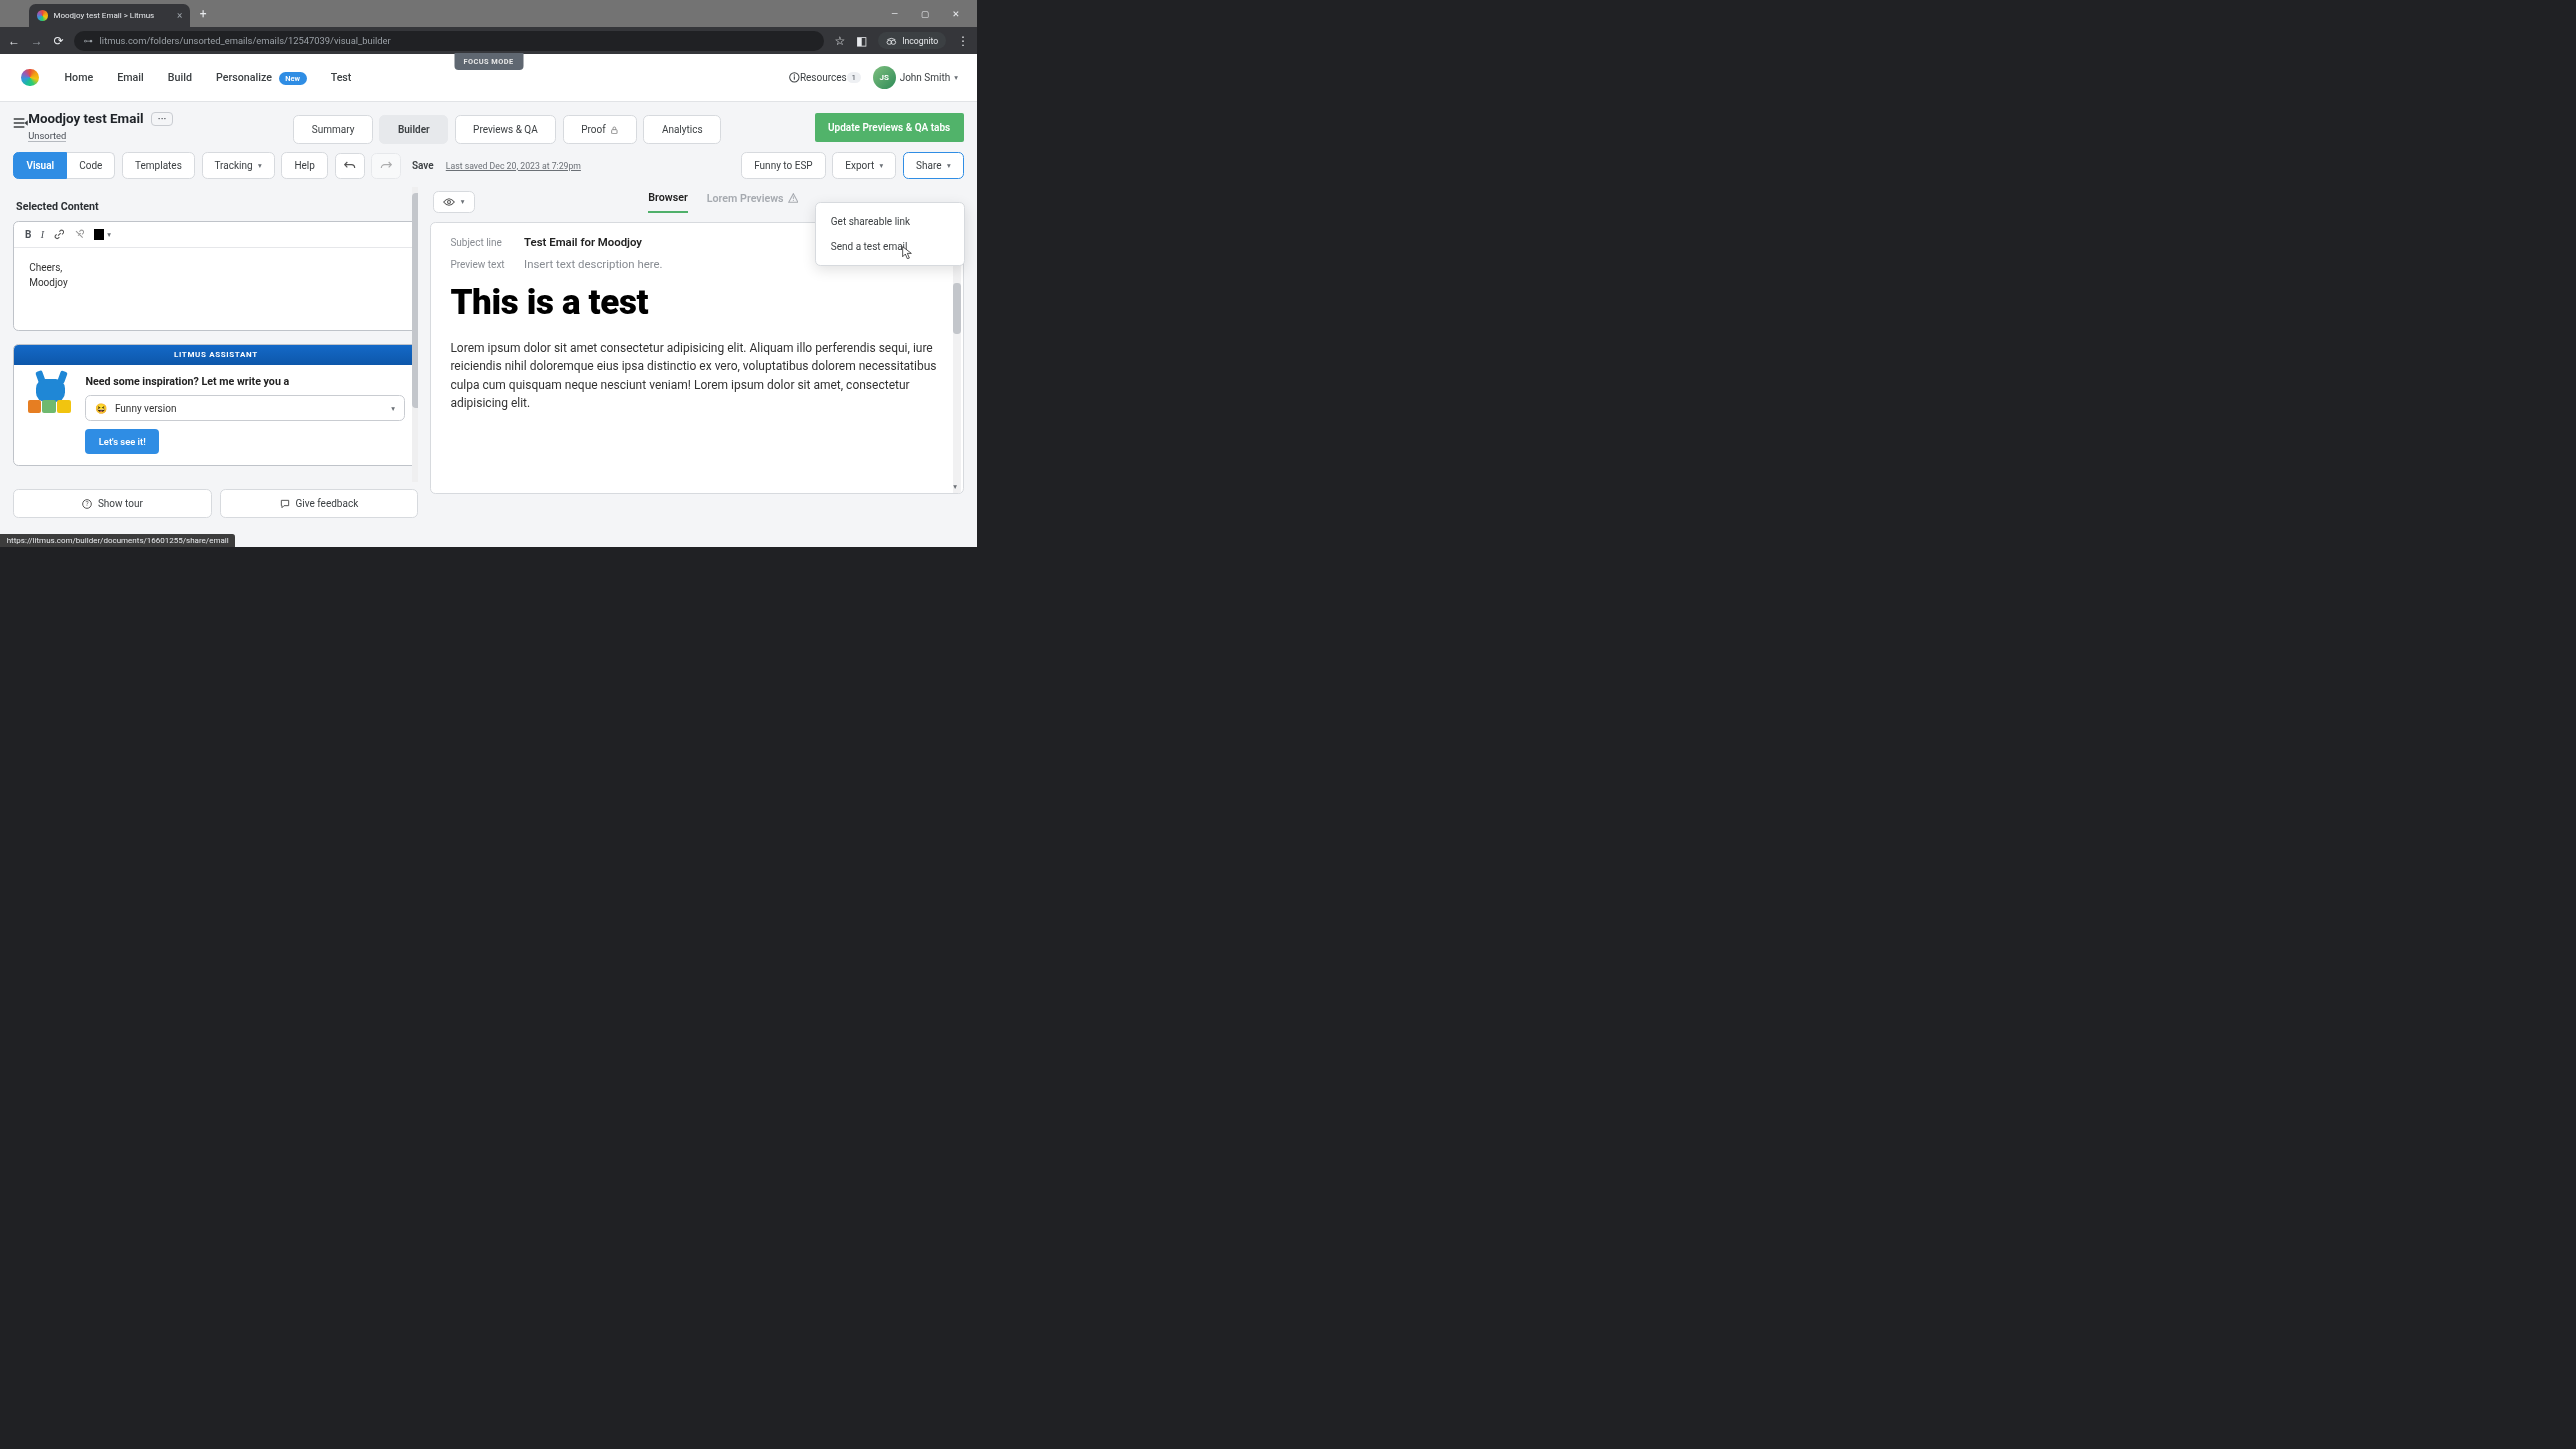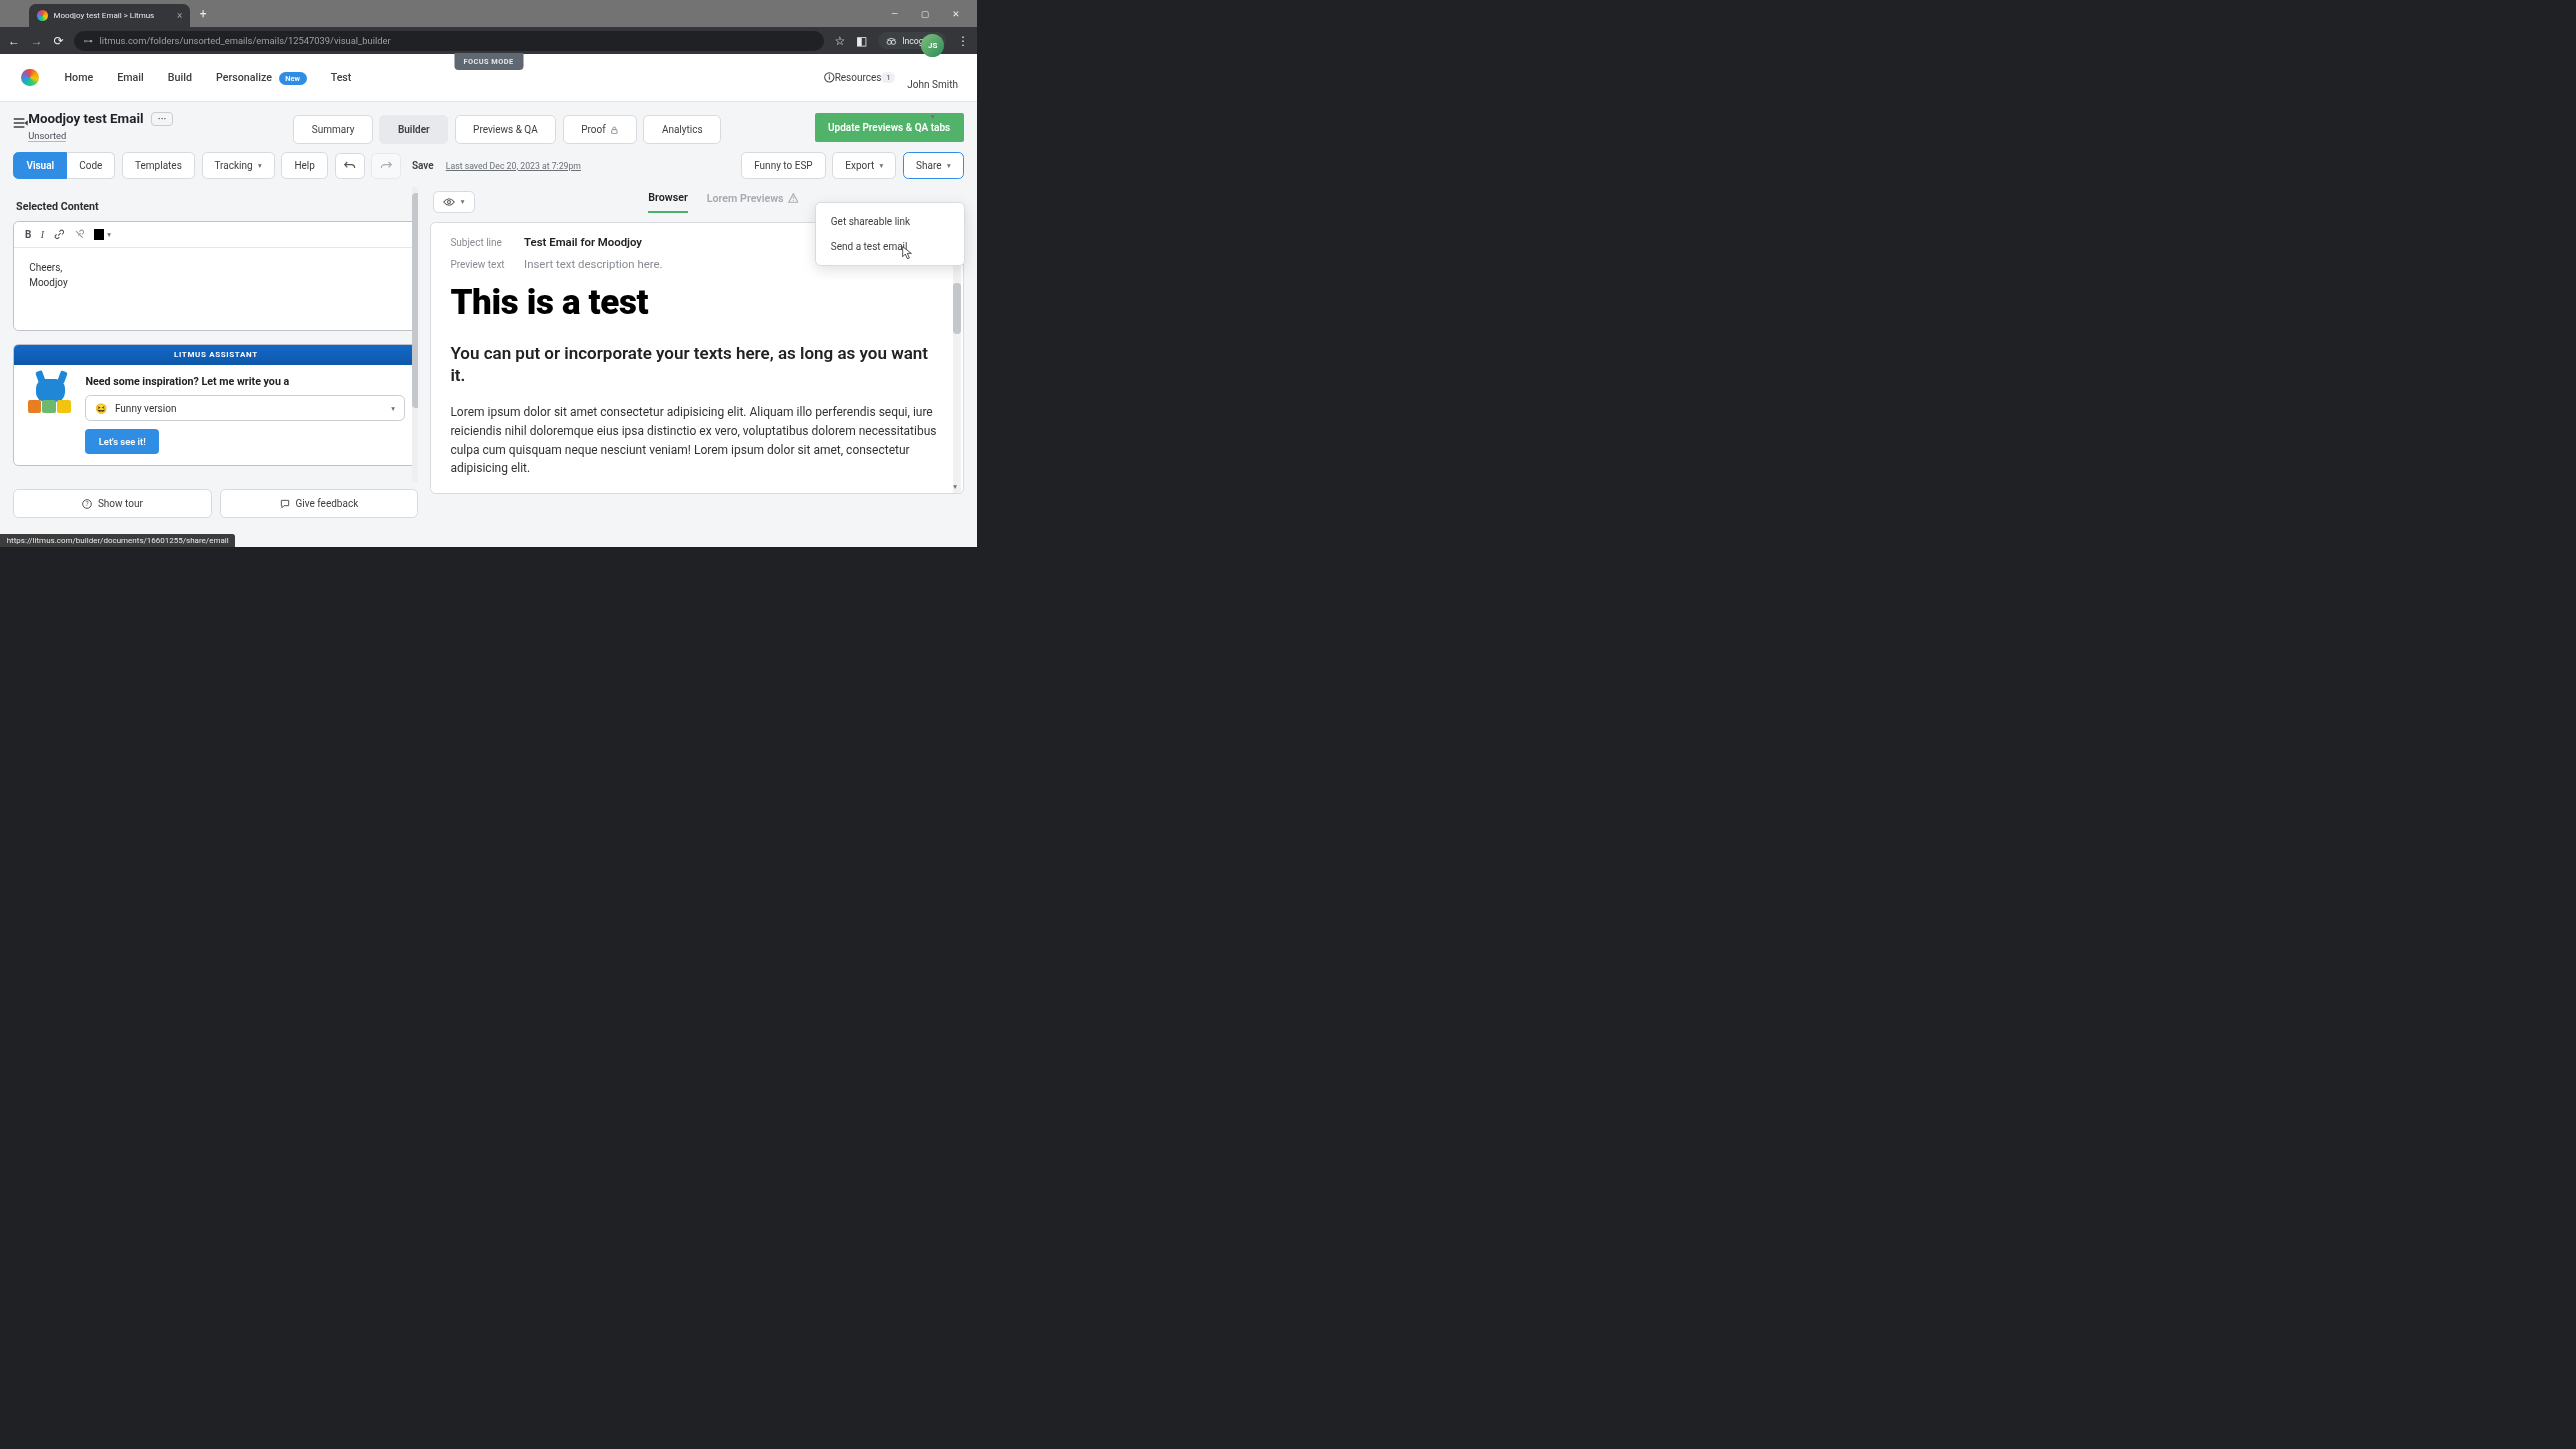--- a/index.html
+++ b/index.html
@@ -24,21 +24,21 @@
 
 .topnav { height: 48px; background: #fff; border-bottom: 0.7px solid #e1e3e6; display: flex; align-items: center; padding: 0 19px; gap: 24px; position: relative; }
 .logo { width: 21.5px; height: 21.5px; border-radius: 50%; background: conic-gradient(#e74c3c,#f39c12,#f1c40f,#2ecc71,#1abc9c,#3498db,#9b59b6,#e74c3c); border: 2.7px solid #fff; box-shadow: inset 0 0 0 5.4px #fff0; }
 .nav-link { color: #3c4043; font-size: 10.7px; font-weight: 500; cursor: pointer; }
 .badge-new { background: #2f8de4; color: #fff; font-size: 7.4px; font-weight: 600; border-radius: 7.4px; padding: 2px 6.7px; margin-left: 4px; }
 .focus-tab { position: absolute; left: 50%; transform: translateX(-50%); top: -0.7px; background: #5f6771; color: #e8e8e8; font-size: 7.4px; font-weight: 700; letter-spacing: 0.06em; padding: 4px 9.4px; border-radius: 0 0 4px 4px; }
 .topnav-right { margin-left: auto; display: flex; align-items: center; gap: 12px; }
 .resources { display: flex; align-items: center; color: #3c4043; font-size: 10px; }
 .count-pill { background: #eef0f3; border-radius: 6.7px; font-size: 8px; padding: 0.7px 4.7px; color: #4a4f57; }
 .avatar { width: 23px; height: 23px; border-radius: 50%; background: linear-gradient(135deg,#7fbf7f,#2e8b57); display:flex;align-items:center;justify-content:center;color:#fff;font-size:8px;font-weight:700; }
-.user-menu { display: flex; align-items: center; gap: 22px; color: #3c4043; font-size: 10px; flex-direction: column; }
+.user-menu { display: flex; align-items: center; gap: 4px; color: #3c4043; font-size: 10px; }
 
 
 .dochead { display: flex; align-items: flex-start; padding: 9.4px 13.4px 0 13.4px; }
 .sidebar-toggle { margin-top: 5.4px; color: #3c4043; }
 .doc-meta { flex: 0 0 auto; }
 .doc-title-row { display: flex; align-items: center; gap: 8px; }
 .doc-title { font-size: 13.4px; font-weight: 700; color: #1f2328; }
 .doc-menu { border: 0.7px solid #c9ccd1; border-radius: 4px; padding: 1.3px 5.4px; color: #5f6368; font-weight:700; font-size:9.4px; line-height:1; }
 .doc-folder { color: #4a4f57; font-size: 9.4px; margin-top: 4px; border-bottom: 0.7px solid #b5b9bf; display:inline-block; }
 
@@ -378,21 +378,20 @@
             <span class="meta-label">Subject line</span>
             <span class="meta-val">Test Email for Moodjoy</span>
           </div>
           <div class="meta-row">
             <span class="meta-label">Preview text</span>
             <span class="meta-val meta-placeholder">Insert text description here.</span>
           </div>
         </div>
         <div class="email-body">
           <div class="email-h1">This is a test</div>
-          <div class="email-sub">You can put or incorporate your texts here, as long as you want it.</div>
           <div class="email-para">Lorem ipsum dolor sit amet consectetur adipisicing elit. Aliquam illo perferendis sequi, iure reiciendis nihil doloremque eius ipsa distinctio ex vero, voluptatibus dolorem necessitatibus culpa cum quisquam neque nesciunt veniam! Lorem ipsum dolor sit amet, consectetur adipisicing elit.</div>
         </div>
       </div>
     </div>
   </div>
 
   <div class="statusbar">https://litmus.com/builder/documents/16601255/share/email</div>
 </div>
 
 

